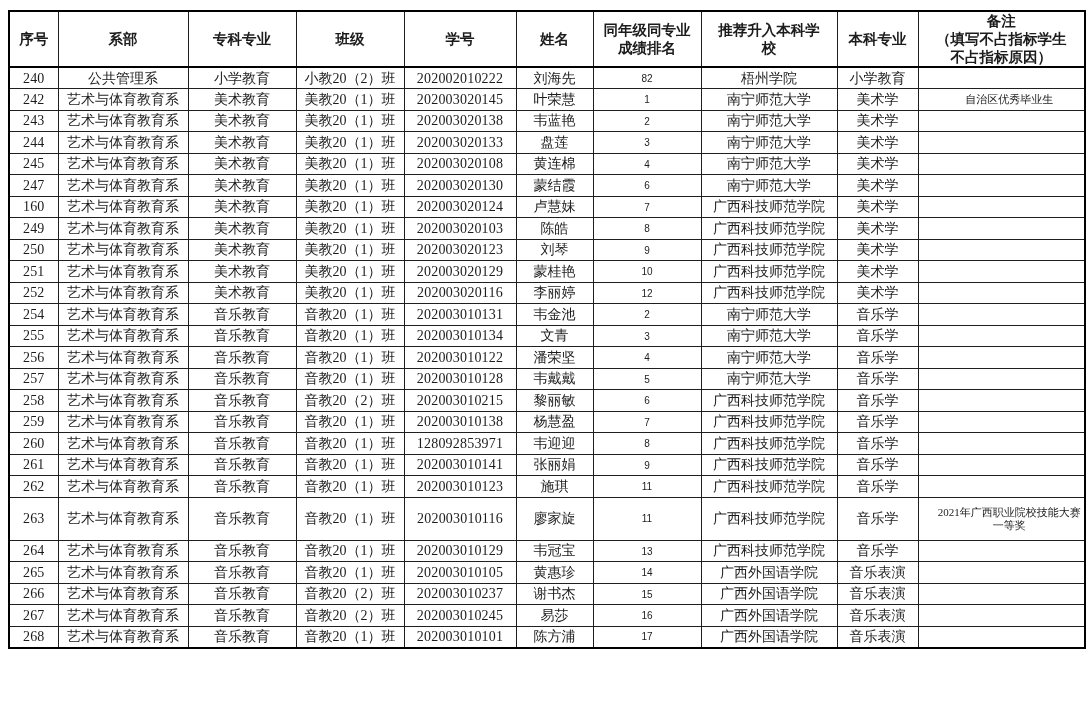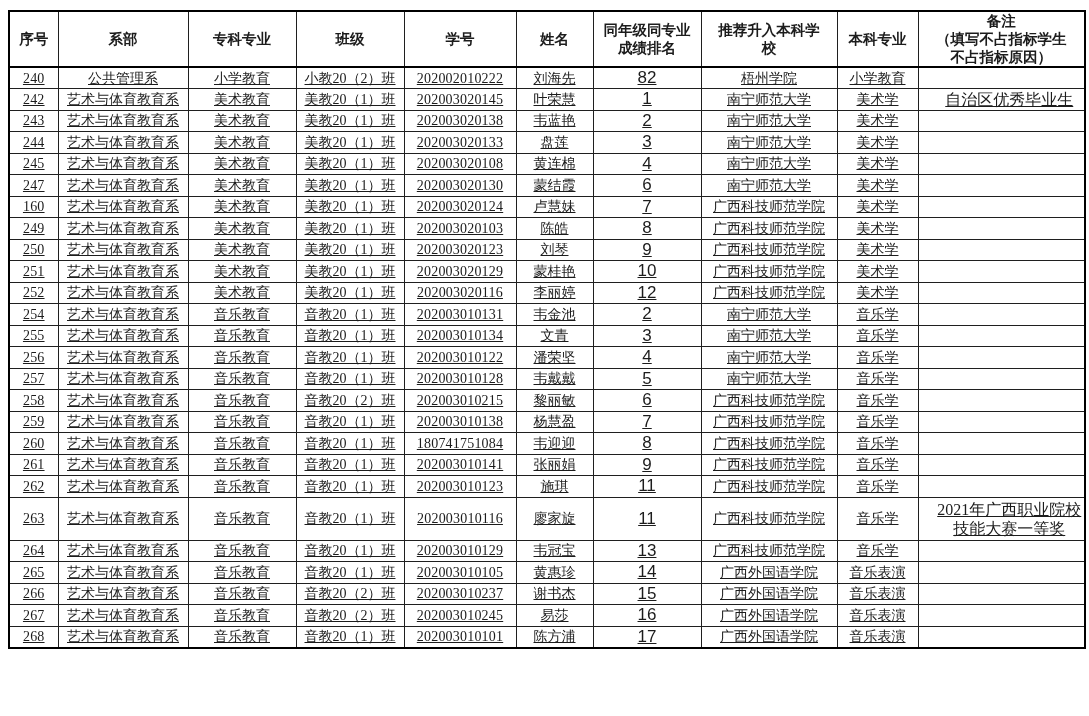--- a/index.html
+++ b/index.html
@@ -28,32 +28,32 @@
     overflow: hidden;
   }
   thead tr { height: 56px; }
   thead th {
     font-size: 14.5px;
     font-weight: bold;
     line-height: 1.25;
     white-space: pre-line;
     border-bottom: 2px solid #000;
   }
-  tbody tr { height: 21.5px; text-decoration: underline; }
+  tbody tr { height: 21.5px; }
   tbody tr.tall { height: 43px; }
   tbody td {
     font-size: 14px;
     line-height: 1.1;
   }
   td.c-rank {
     font-family: "Liberation Sans", "DejaVu Sans", sans-serif;
-    font-size: 17px;
+    font-size: 10px;
   }
   td.c-serial, td.c-sid { font-size: 14px; letter-spacing: 0.2px; }
-  td.c-remark { font-size: 16px; line-height: 1.2; padding-left: 18px; }
+  td.c-remark { font-size: 11px; line-height: 1.2; padding-left: 18px; }
 </style>
 </head>
 <body>
 
 <div class="sheet">
   <table class="roster">
     <colgroup>
       <col style="width:49px">
       <col style="width:130px">
       <col style="width:108px">
@@ -286,21 +286,21 @@
     <td class="c-rank">7</td>
     <td class="c-school">广西科技师范学院</td>
     <td class="c-umajor">音乐学</td>
     <td class="c-remark"></td>
   </tr>
         <tr>
     <td class="c-serial">260</td>
     <td class="c-dept">艺术与体育教育系</td>
     <td class="c-cmajor">音乐教育</td>
     <td class="c-class">音教20（1）班</td>
-    <td class="c-sid">180741751084</td>
+    <td class="c-sid">128092853971</td>
     <td class="c-name">韦迎迎</td>
     <td class="c-rank">8</td>
     <td class="c-school">广西科技师范学院</td>
     <td class="c-umajor">音乐学</td>
     <td class="c-remark"></td>
   </tr>
         <tr>
     <td class="c-serial">261</td>
     <td class="c-dept">艺术与体育教育系</td>
     <td class="c-cmajor">音乐教育</td>

